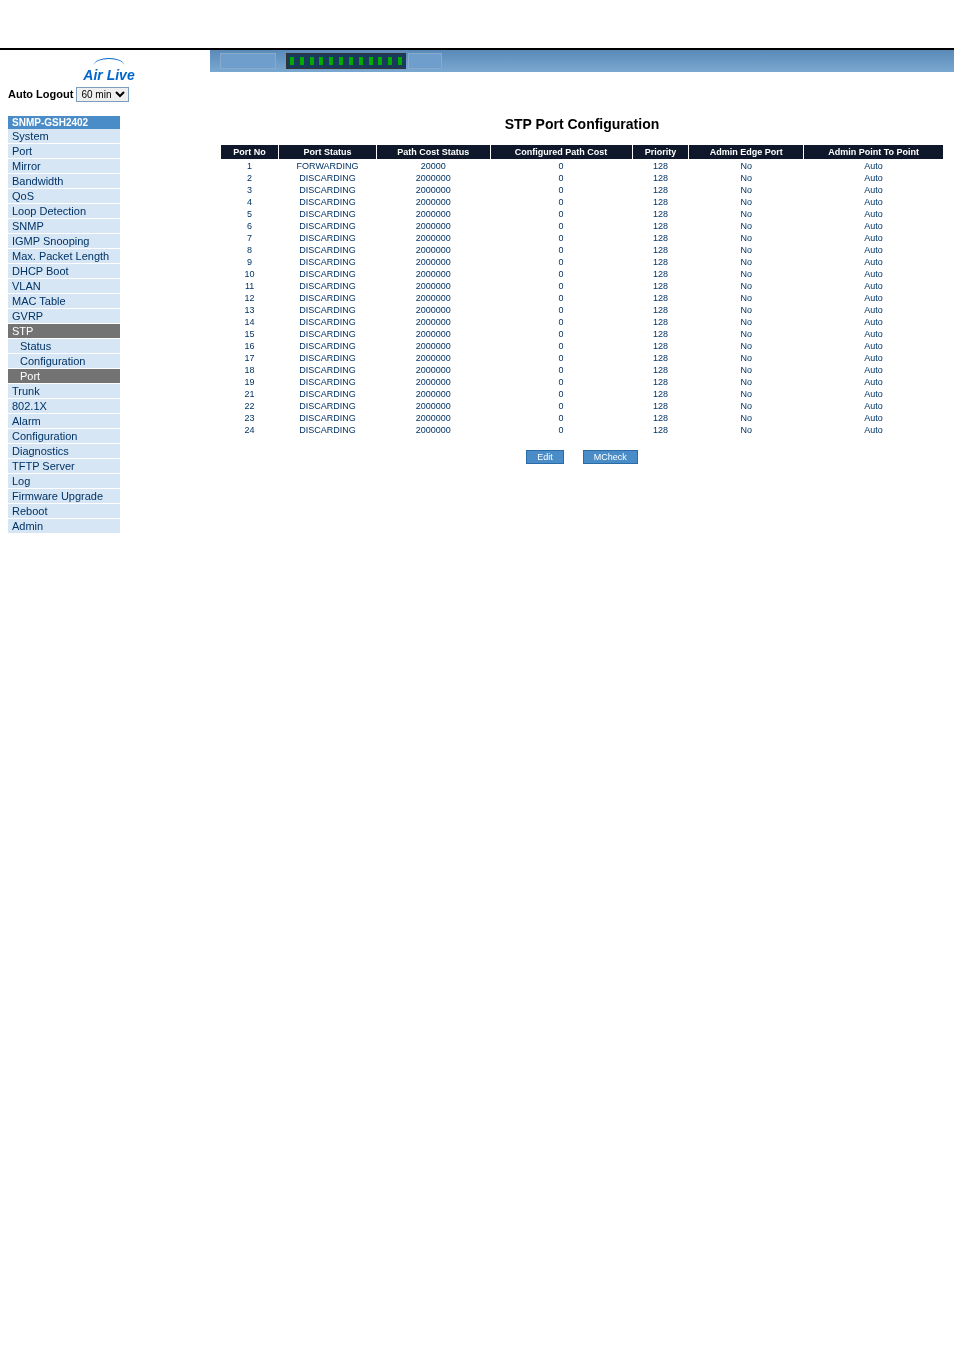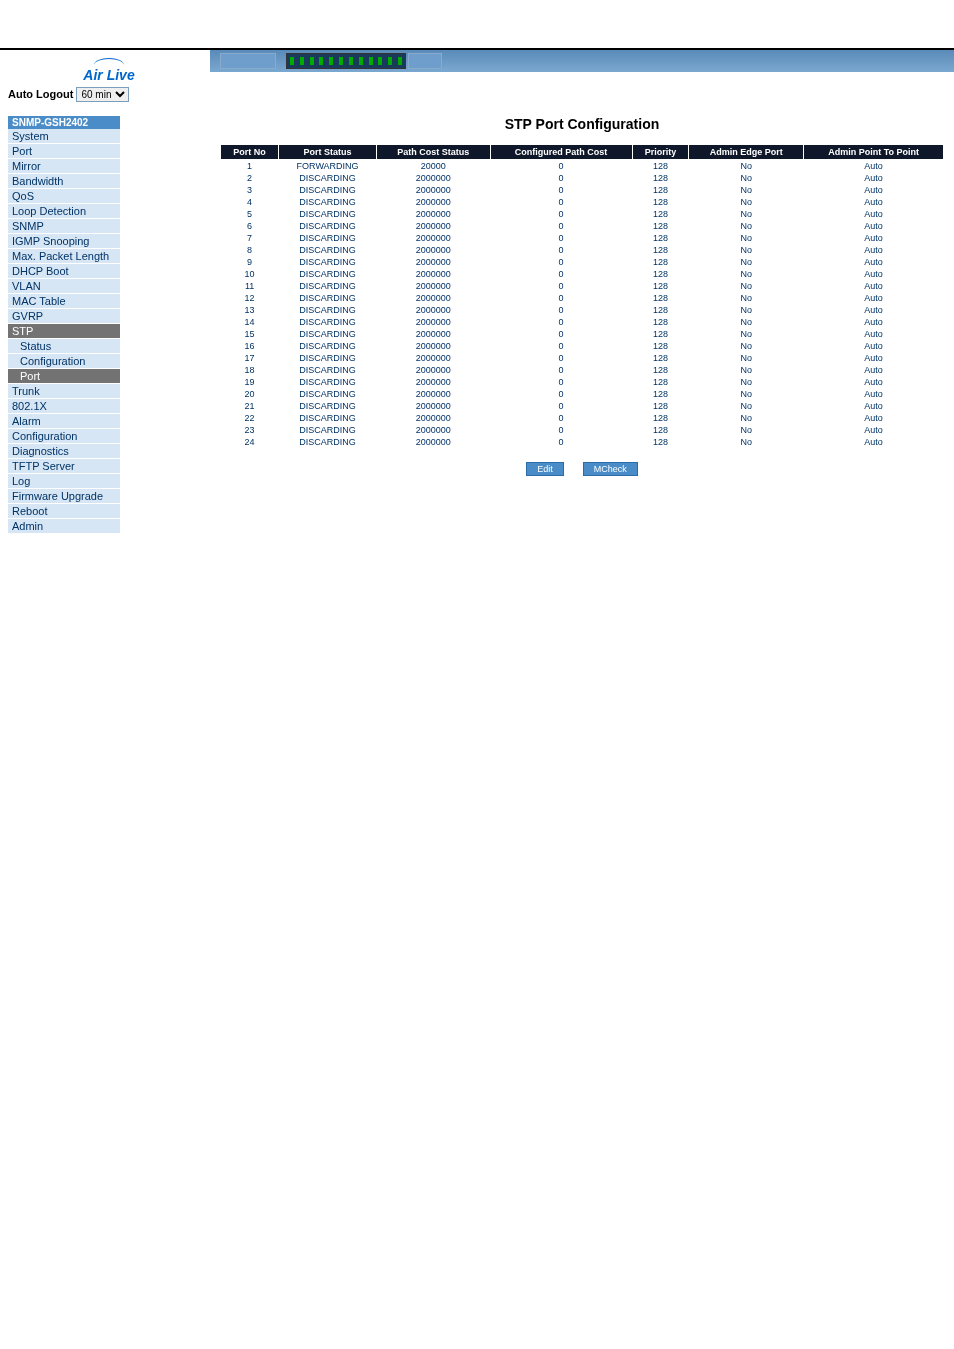--- a/index.html
+++ b/index.html
@@ -273,29 +273,20 @@
             <tr>
               <td>19</td>
               <td>DISCARDING</td>
               <td>2000000</td>
               <td>0</td>
               <td>128</td>
               <td>No</td>
               <td>Auto</td>
             </tr>
             <tr>
-              <td>20</td>
-              <td>DISCARDING</td>
-              <td>2000000</td>
-              <td>0</td>
-              <td>128</td>
-              <td>No</td>
-              <td>Auto</td>
-            </tr>
-            <tr>
               <td>21</td>
               <td>DISCARDING</td>
               <td>2000000</td>
               <td>0</td>
               <td>128</td>
               <td>No</td>
               <td>Auto</td>
             </tr>
             <tr>
               <td>22</td>

